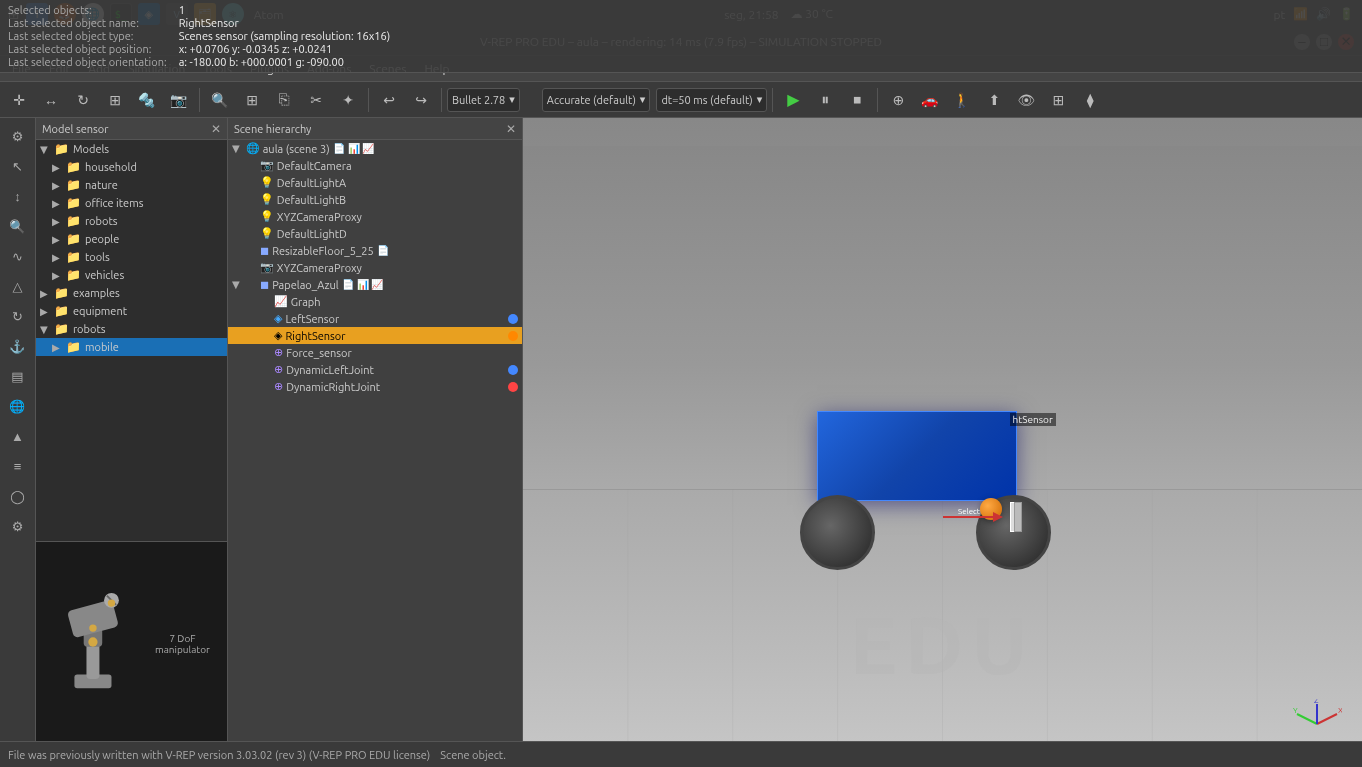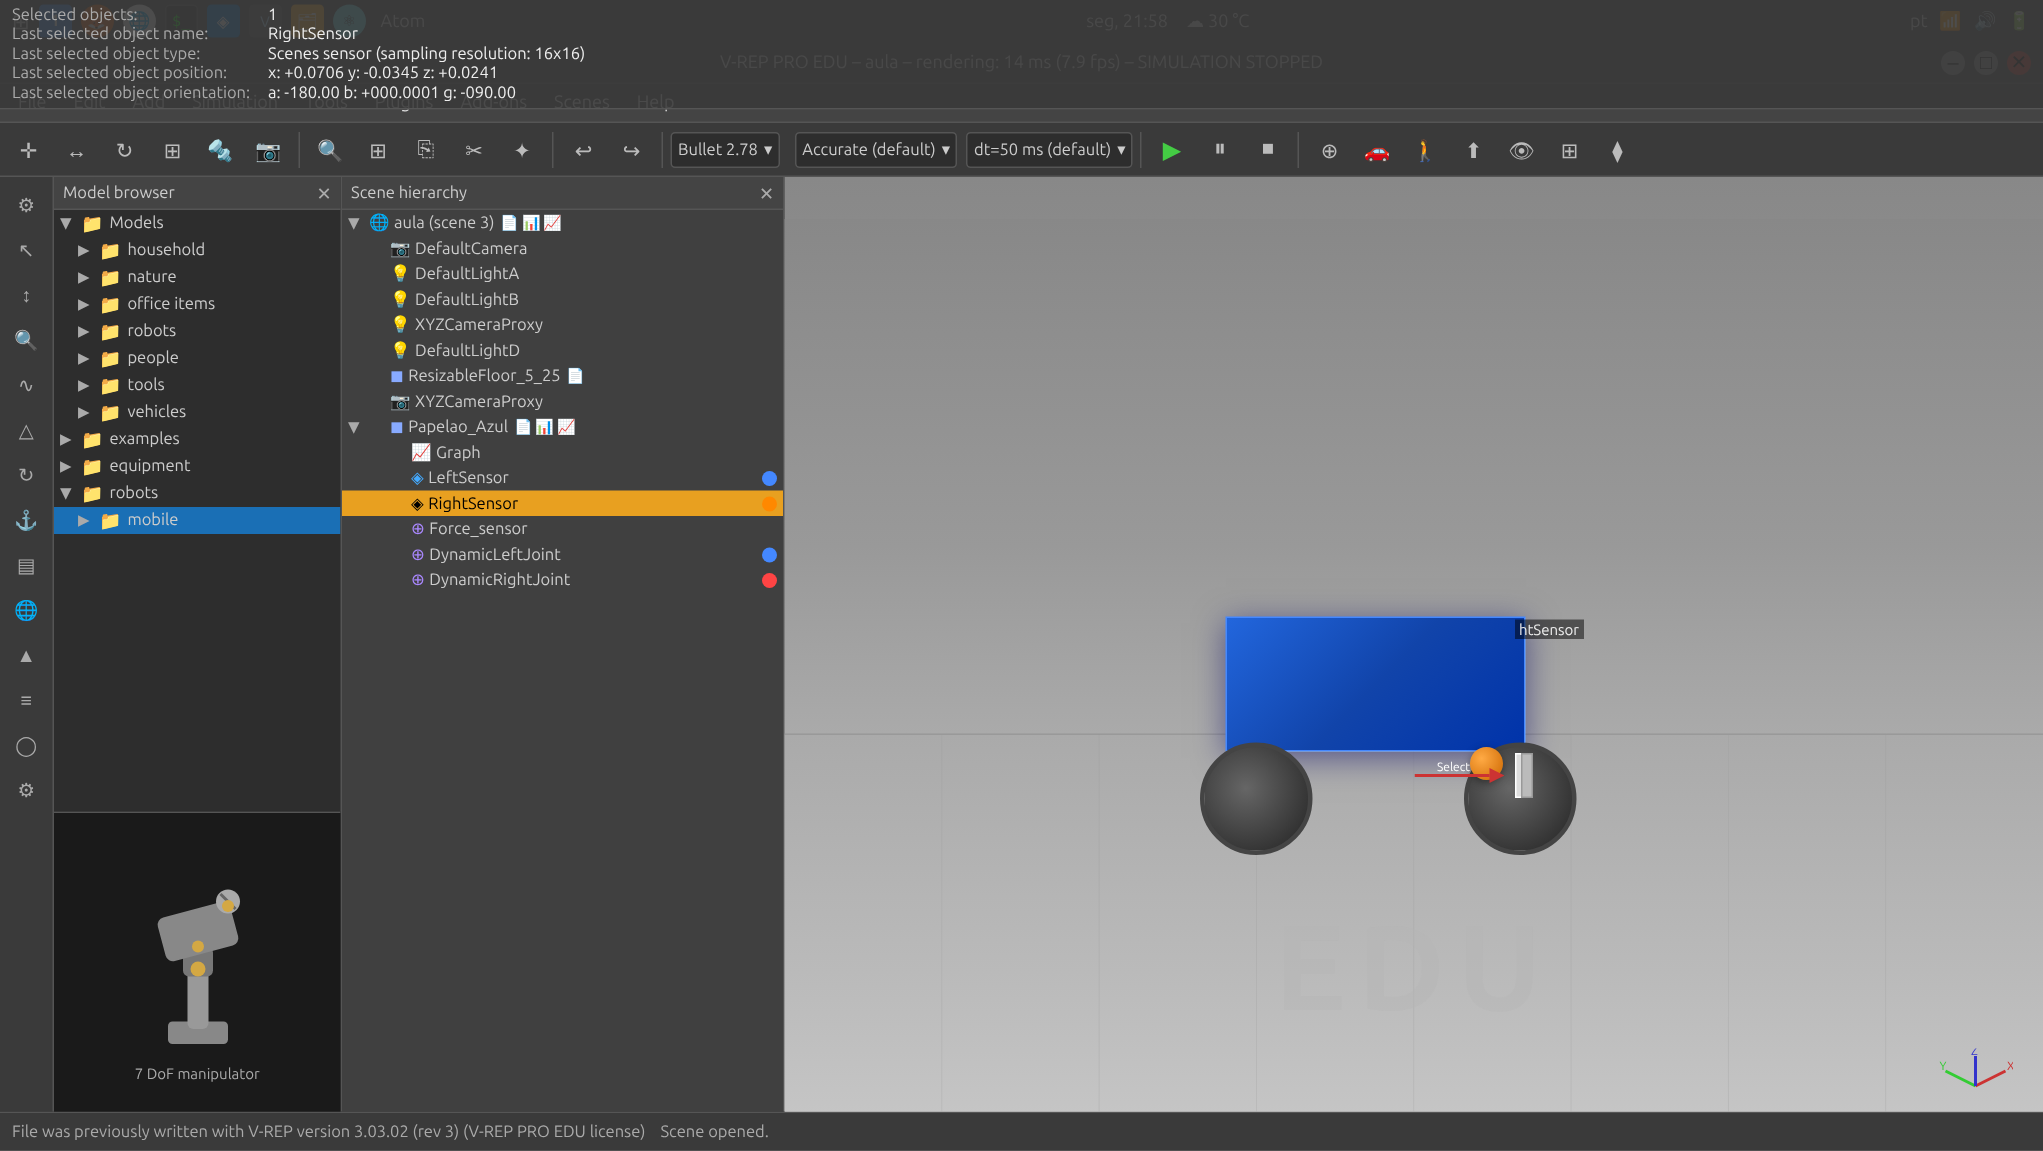--- a/index.html
+++ b/index.html
@@ -162,24 +162,24 @@
     .tree-icon { margin-right: 4px; font-size: 12px; }
     .folder-icon { color: #d4a843; }
     .tree-indent-1 { padding-left: 16px; }
 
     
     .model-preview {
       height: 200px;
       background: #1a1a1a;
       border-top: 1px solid #555;
       display: flex;
-      flex-direction: column;
+      flex-direction: row;
       align-items: center;
       justify-content: flex-end;
-      padding: 20px;
+      padding: 6px;
       position: relative;
     }
     .preview-label {
       font-size: 10px;
       color: #aaa;
       text-align: center;
       margin-top: 4px;
     }
 
     
@@ -350,21 +350,21 @@
   <button class="toolbar-btn" title="Drag">✦</button>
   <div class="toolbar-separator"></div>
   <button class="toolbar-btn" title="Undo">↩</button>
   <button class="toolbar-btn" title="Redo">↪</button>
   <div class="toolbar-separator"></div>
 
   <div class="toolbar-dropdown">
     <span>Bullet 2.78</span>
     <span>▾</span>
   </div>
-  <div class="toolbar-dropdown" style="margin-left:8px;text-align:right;">
+  <div class="toolbar-dropdown" style="margin-left:20px;text-align:right;">
     <span>Accurate (default)</span>
     <span>▾</span>
   </div>
   <div class="toolbar-dropdown" style="margin-left:4px;">
     <span>dt=50 ms (default)</span>
     <span>▾</span>
   </div>
   <div class="toolbar-separator"></div>
 
   <button class="toolbar-btn" style="color:#4c4; font-size:16px;">▶</button>
@@ -395,21 +395,21 @@
     <button class="tool-btn">▤</button>
     <button class="tool-btn">🌐</button>
     <button class="tool-btn">▲</button>
     <button class="tool-btn">≡</button>
     <button class="tool-btn">◯</button>
     <button class="tool-btn">⚙</button>
   </div>
 
   <div class="model-browser">
     <div class="panel-header">
-      <span>Model browser</span>
+      <span>Model sensor</span>
       <span class="panel-close">✕</span>
     </div>
     <div class="scroll-area">
 
       <div class="tree-item">
         <span class="tree-toggle">▼</span>
         <span class="tree-icon folder-icon">📁</span>
         <span>Models</span>
       </div>
       <div class="tree-item tree-indent-1">
@@ -671,15 +671,15 @@
         </svg>
       </div>
     </div>
   </div>
 </div>
 
 <div class="status-bar">
   <span>
     <span>File was previously written with V-REP version 3.03.02 (rev 3) (V-REP PRO EDU license)</span>
     &nbsp;&nbsp;
-    <span>Scene opened.</span>
+    <span>Scene object.</span>
   </span>
 </div>
 
 </body></html>

